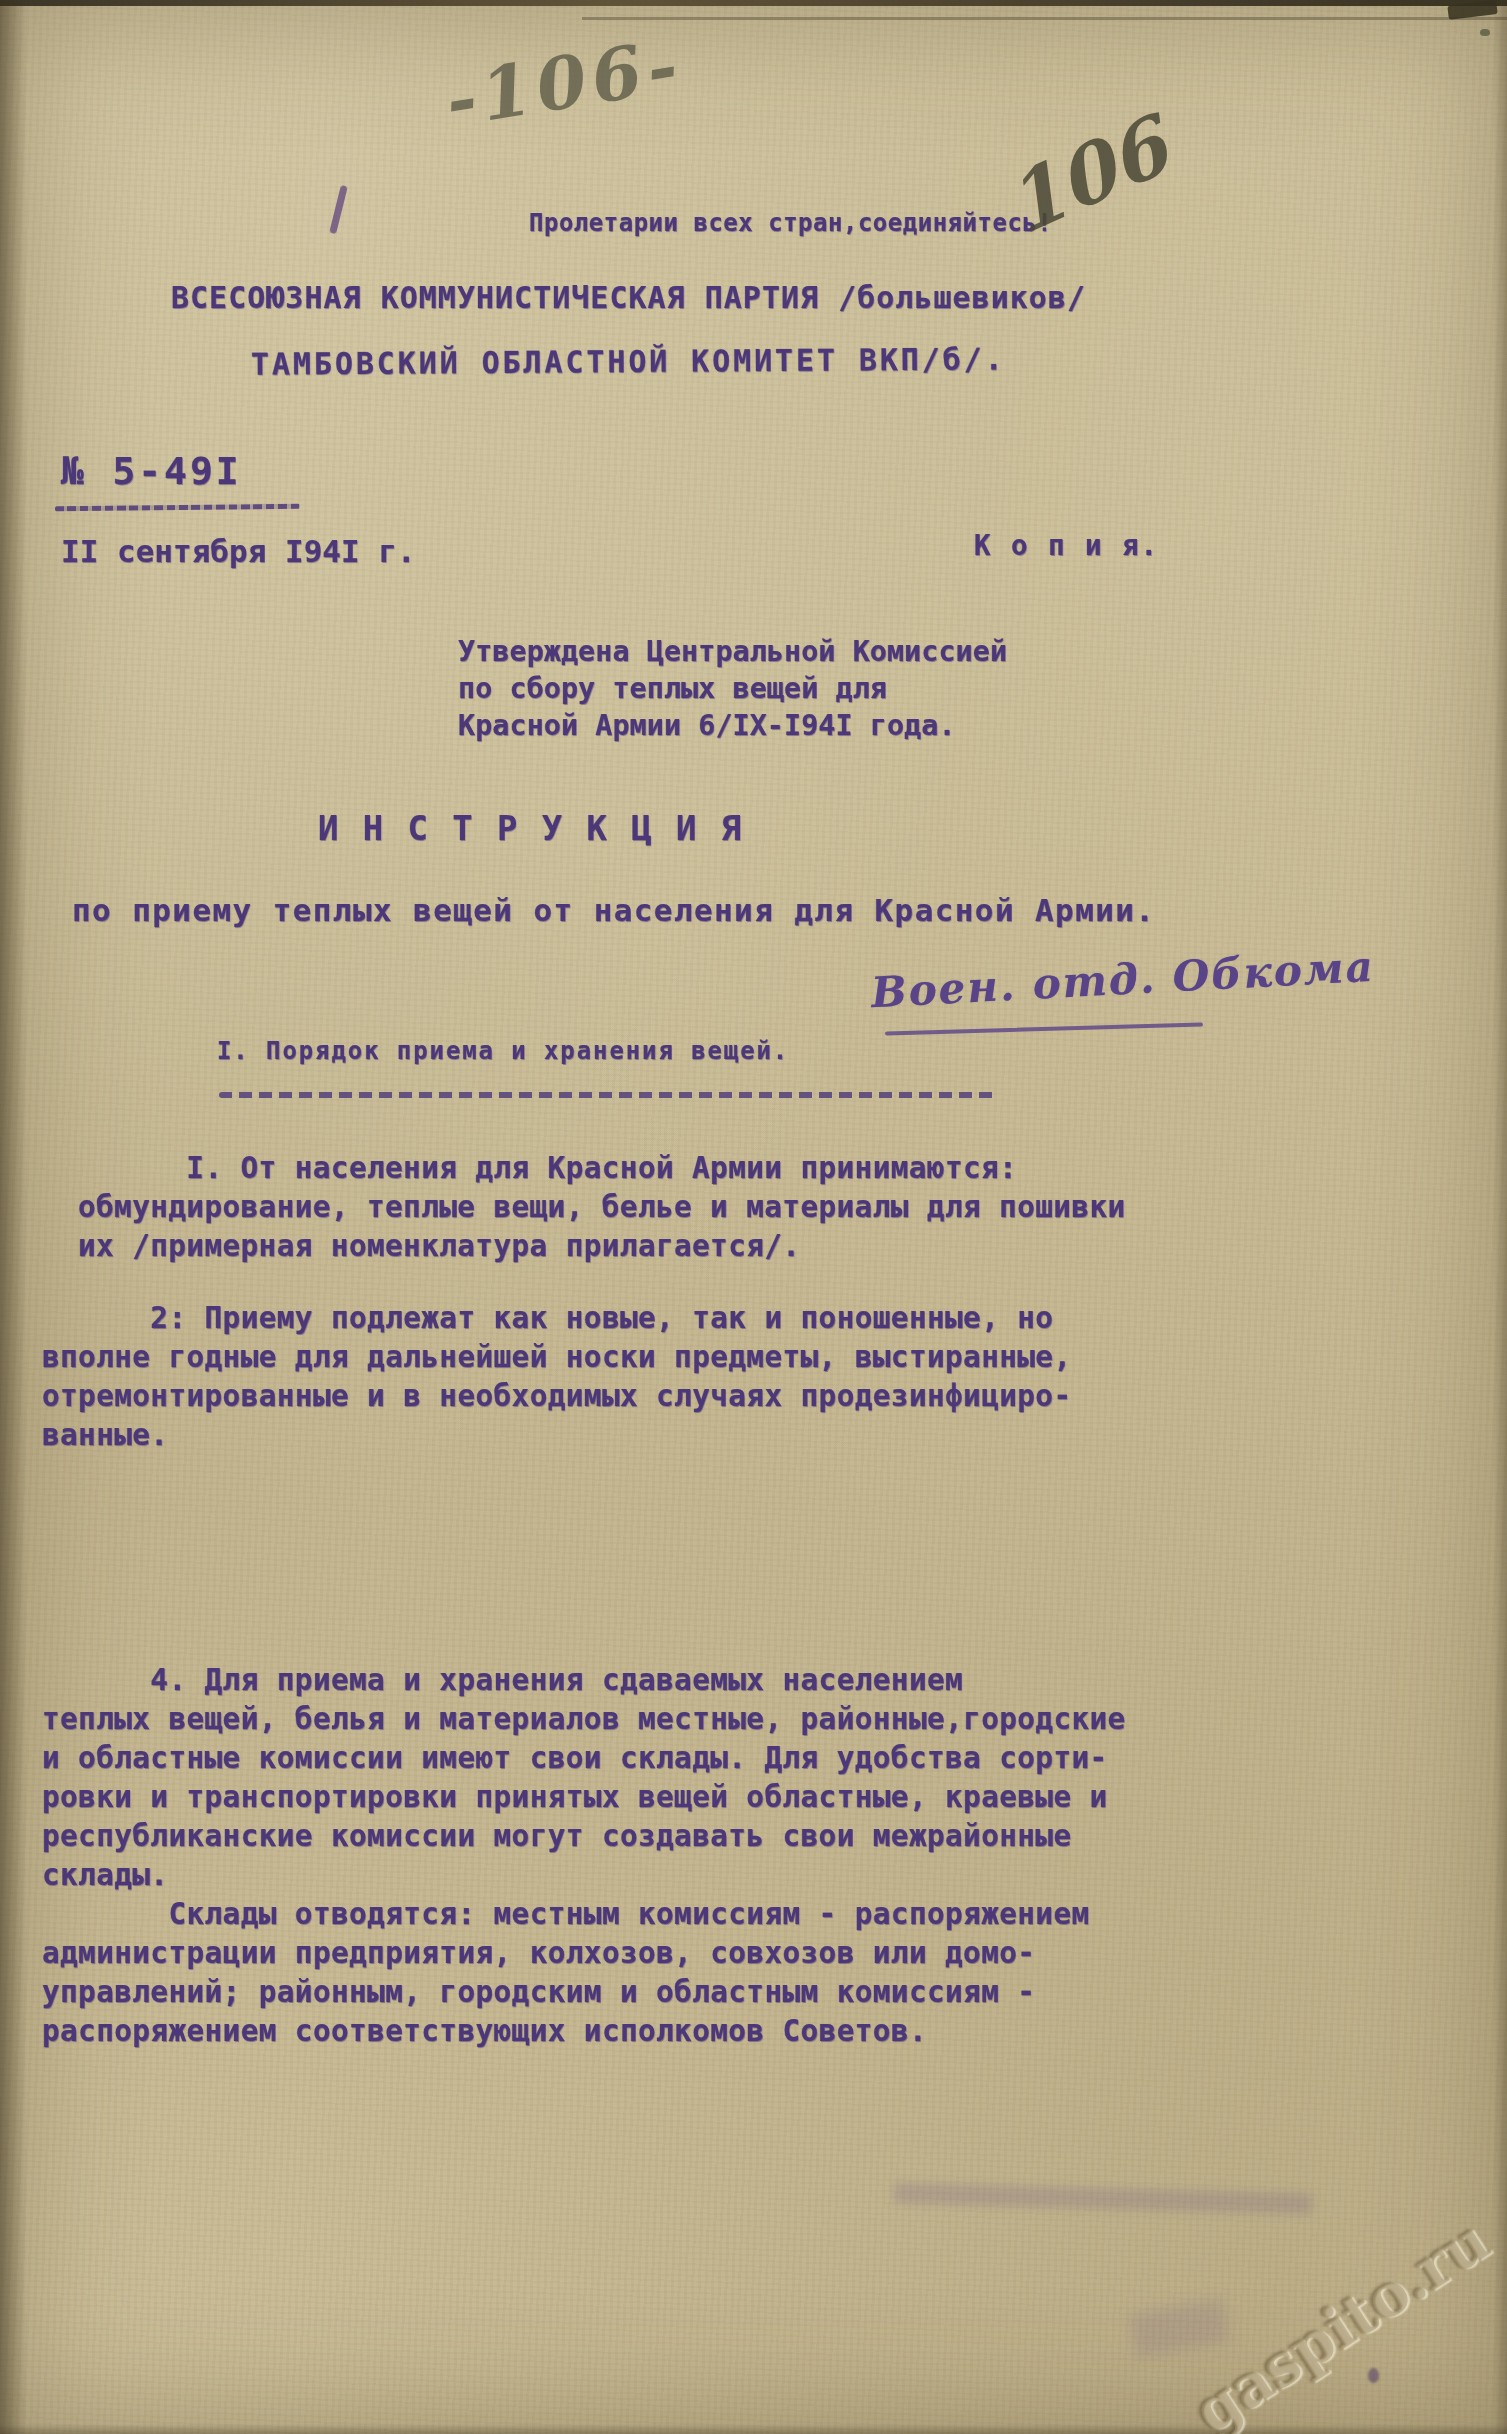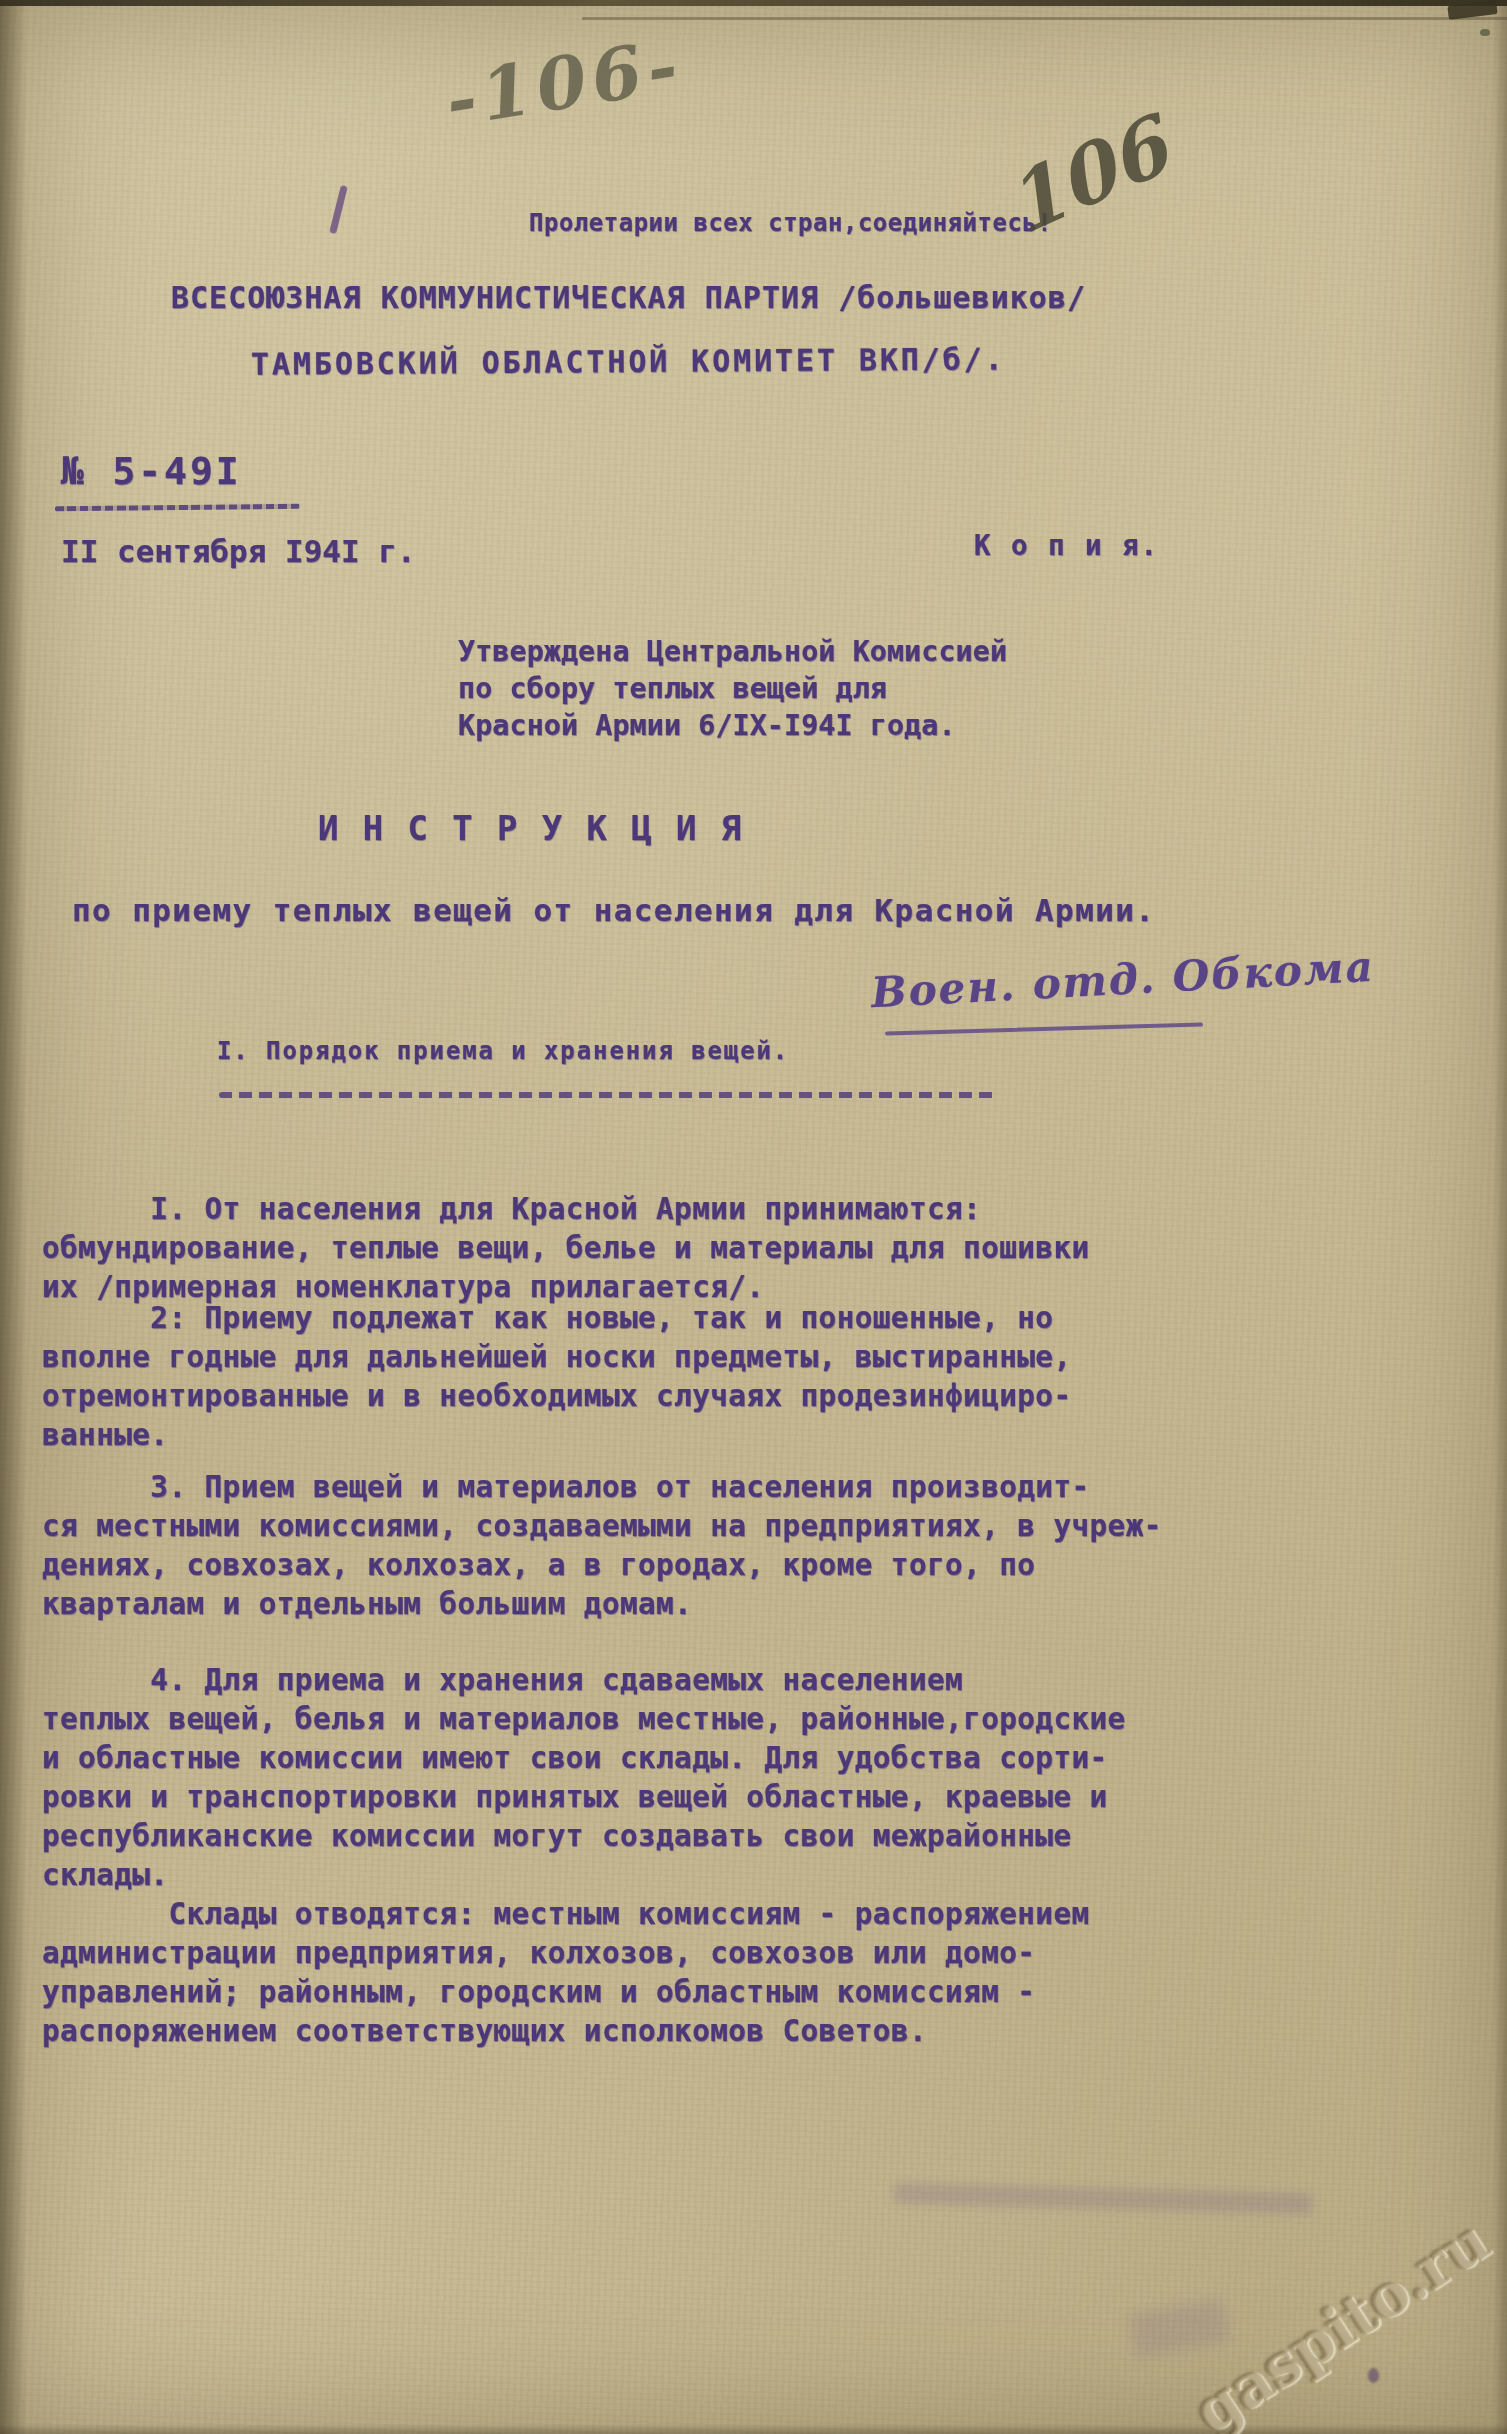--- a/index.html
+++ b/index.html
@@ -70,21 +70,21 @@
   .title{left:318px;top:808px;font-size:34px;letter-spacing:1.9px;}
   .subtitle{left:44px;top:892px;font-size:31px;letter-spacing:1.4px;margin-left:28px;}
   .note{left:871px;top:955px;font-size:42px;letter-spacing:1.9px;transform:rotate(-3deg);}
   .note-underline{position:absolute;left:885px;top:1027px;width:318px;height:3.8px;background:var(--hand,#5a4488);
     opacity:.8;border-radius:2.9px;transform:rotate(-1.6deg);}
   .section{left:217px;top:1037px;font-size:24px;letter-spacing:1.9px;}
   .section-underline{position:absolute;left:219px;top:1092px;width:780px;height:5.7px;opacity:.8;
     background:repeating-linear-gradient(90deg, var(--ink,#4c3878) 0 13.3px, transparent 13.3px 20px);
     border-radius:2.9px;}
   .para{font-size:29.5px;line-height:39px;letter-spacing:0.3px;left:42px;}
-  .p1{top:1190px;}
+  .p1{top:1149px;margin-left:36px;}
   .p2{top:1299px;}
   .p3{top:1468px;}
   .p4{top:1661px;}
   .p5{top:1895px;}
 
   .smudge1{position:absolute;left:894px;top:2188px;width:418px;height:21px;background:rgba(96,64,128,.18);
     filter:blur(4.8px);transform:rotate(1.5deg);}
   .smudge2{position:absolute;left:1132px;top:2306px;width:95px;height:44px;background:rgba(96,64,128,.13);
     filter:blur(6.7px);transform:rotate(-10deg);}
   .speck{position:absolute;left:1368px;top:2368px;width:11.4px;height:15px;background:rgba(70,45,100,.5);
@@ -138,24 +138,20 @@
   <div class="typed section">I. Порядок приема и хранения вещей.</div>
   <div class="section-underline"></div>
 
   <div class="typed para p1">      I. От населения для Красной Армии принимаются:
 обмундирование, теплые вещи, белье и материалы для пошивки
 их /примерная номенклатура прилагается/.</div>
   <div class="typed para p2">      2: Приему подлежат как новые, так и поношенные, но
 вполне годные для дальнейшей носки предметы, выстиранные,
 отремонтированные и в необходимых случаях продезинфициро-
 ванные.</div>
-  <div class="typed para p3">      3. Прием вещей и материалов от населения производит-
-ся местными комиссиями, создаваемыми на предприятиях, в учреж-
-дениях, совхозах, колхозах, а в городах, кроме того, по
-кварталам и отдельным большим домам.</div>
   <div class="typed para p4">      4. Для приема и хранения сдаваемых населением
 теплых вещей, белья и материалов местные, районные,городские
 и областные комиссии имеют свои склады. Для удобства сорти-
 ровки и транспортировки принятых вещей областные, краевые и
 республиканские комиссии могут создавать свои межрайонные
 склады.</div>
   <div class="typed para p5">       Склады отводятся: местным комиссиям - распоряжением
 администрации предприятия, колхозов, совхозов или домо-
 управлений; районным, городским и областным комиссиям -
 распоряжением соответствующих исполкомов Советов.</div>

